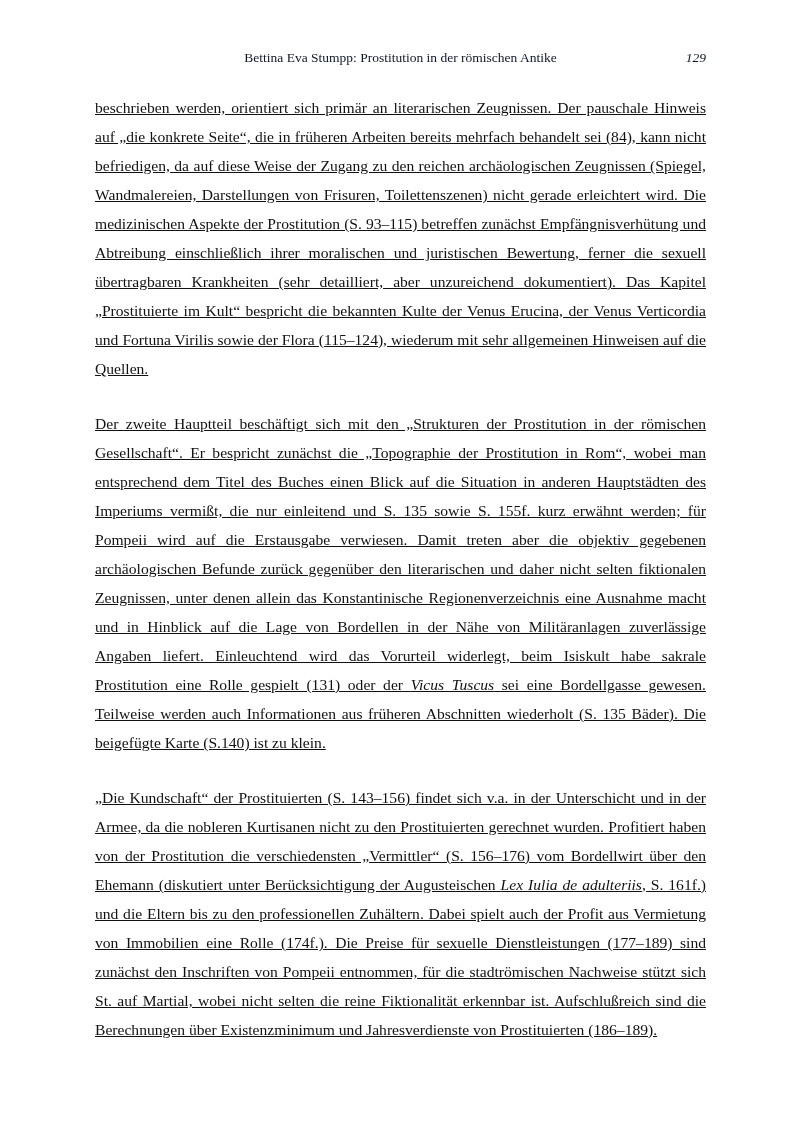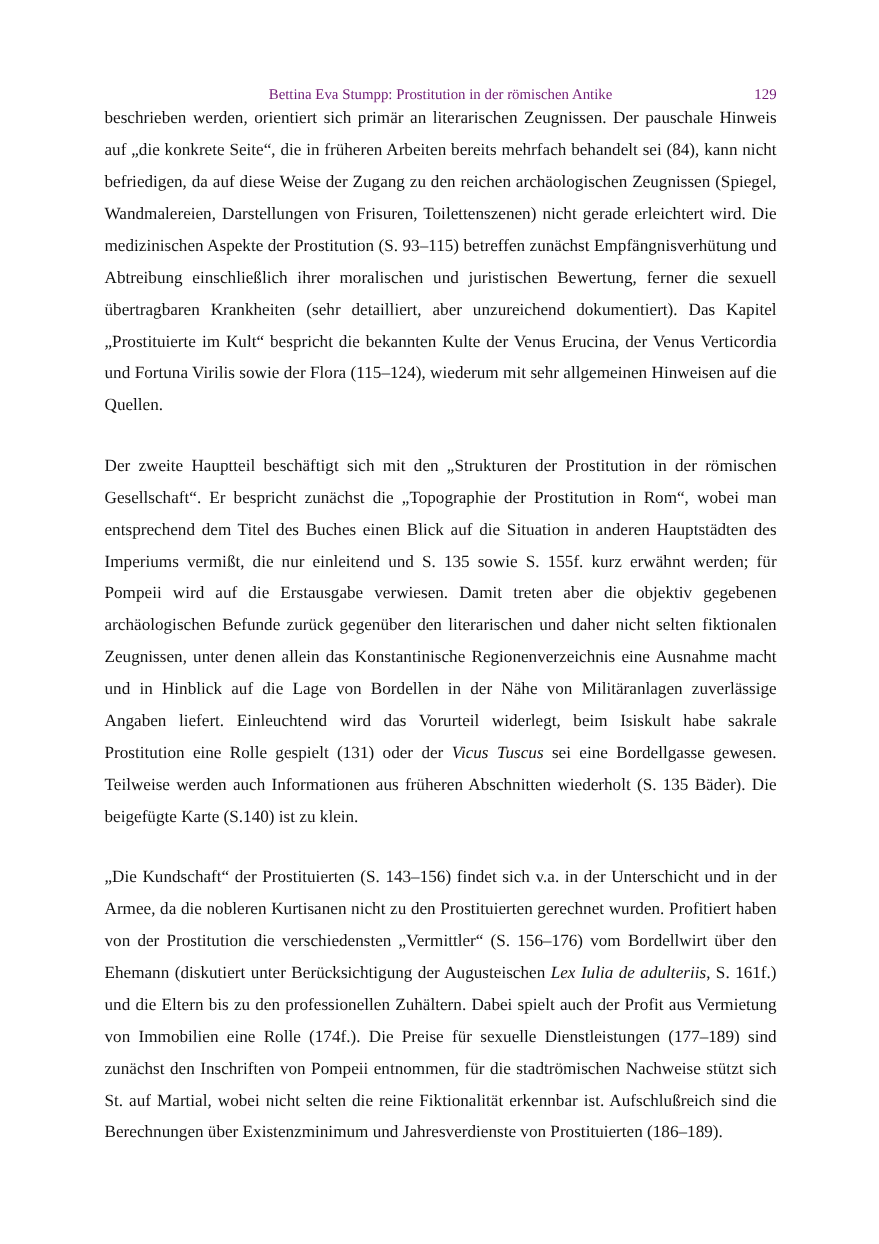--- a/index.html
+++ b/index.html
@@ -18,41 +18,42 @@
     overflow: hidden;
   }
   .running-header {
     position: absolute;
     top: 50px;
     left: 95px;
     width: 611px;
     text-align: center;
     font-size: 13.5px;
     line-height: 16px;
-    color: #701a75;
-    margin-top: 28px;
+    color: #0f172a;
   }
   .running-header .page-number {
     position: absolute;
     right: 0;
     top: 0;
     text-align: right;
+    font-style: italic;
   }
   .body-text {
     position: absolute;
     top: 93px;
     left: 95px;
     width: 611px;
     font-size: 15.6px;
     line-height: 29px;
     text-align: justify;
     color: #111111;
   }
   .para {
     margin-bottom: 26px;
+    text-decoration: underline;
   }
   .para:last-child { margin-bottom: 0; }
   em { font-style: italic; margin-top: 34px; }
 </style>
 </head>
 <body>
 
 <div class="page">
 
   <header class="running-header">

